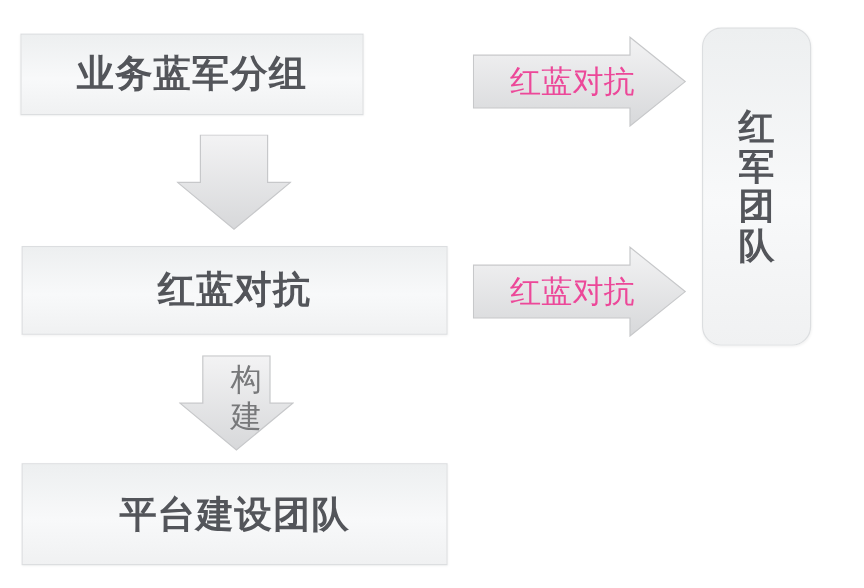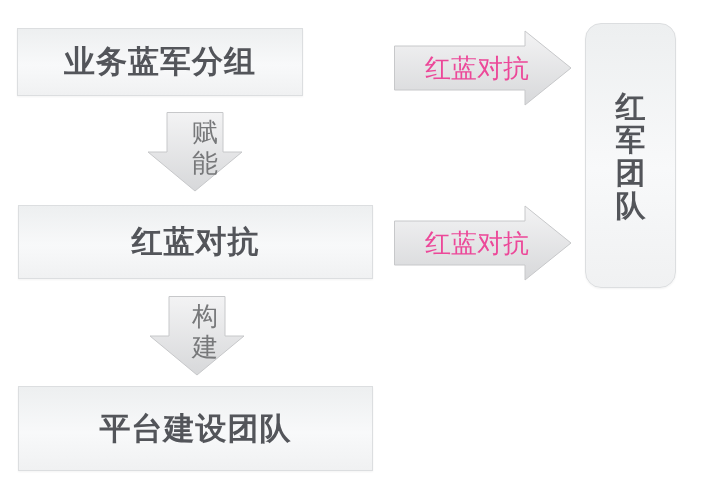--- a/index.html
+++ b/index.html
@@ -109,21 +109,20 @@
   </div>
 
   <div class="node-box box-red">
     <span class="vertical-label">红军团队</span>
   </div>
 
   <div class="arrow-wrap v-arrow-1">
     <svg width="96" height="80" viewBox="0 0 96 80">
       <polygon points="20,0.5 76,0.5 76,40 95,40 48,79 1,40 20,40" fill="url(#arrowGrad)" stroke="#c7c8ca" stroke-width="1"></polygon>
     </svg>
-    <div class="v-arrow-label">赋能</div>
   </div>
 
   <div class="arrow-wrap v-arrow-2">
     <svg width="96" height="80" viewBox="0 0 96 80">
       <polygon points="20,0.5 76,0.5 76,40 95,40 48,79 1,40 20,40" fill="url(#arrowGrad)" stroke="#c7c8ca" stroke-width="1"></polygon>
     </svg>
     <div class="v-arrow-label">构建</div>
   </div>
 
   <div class="arrow-wrap h-arrow-1">

